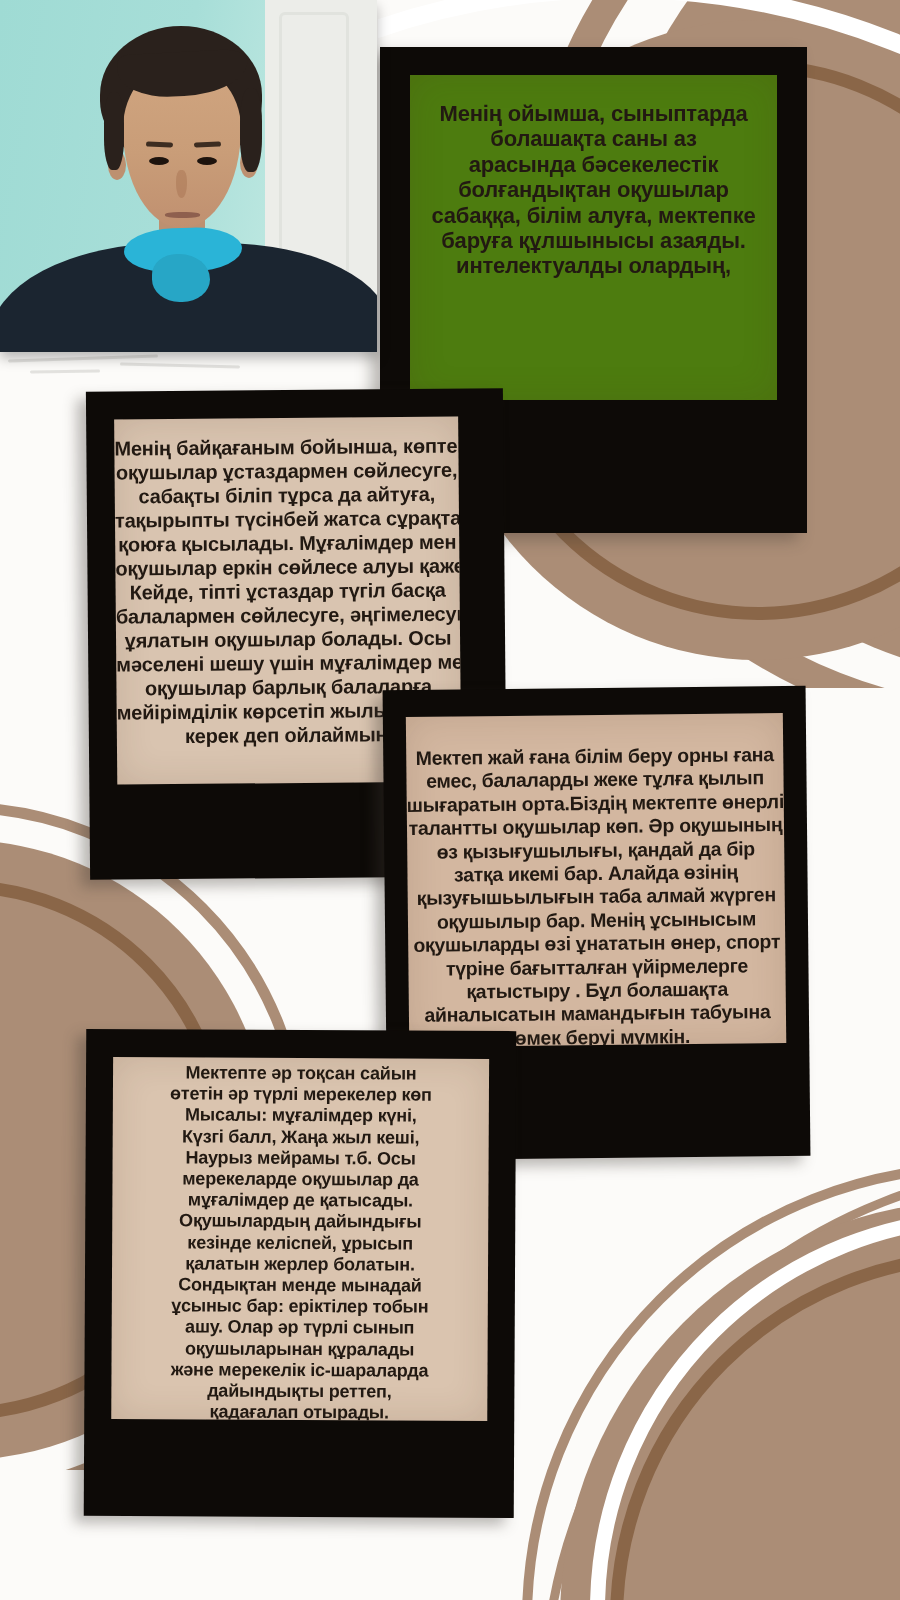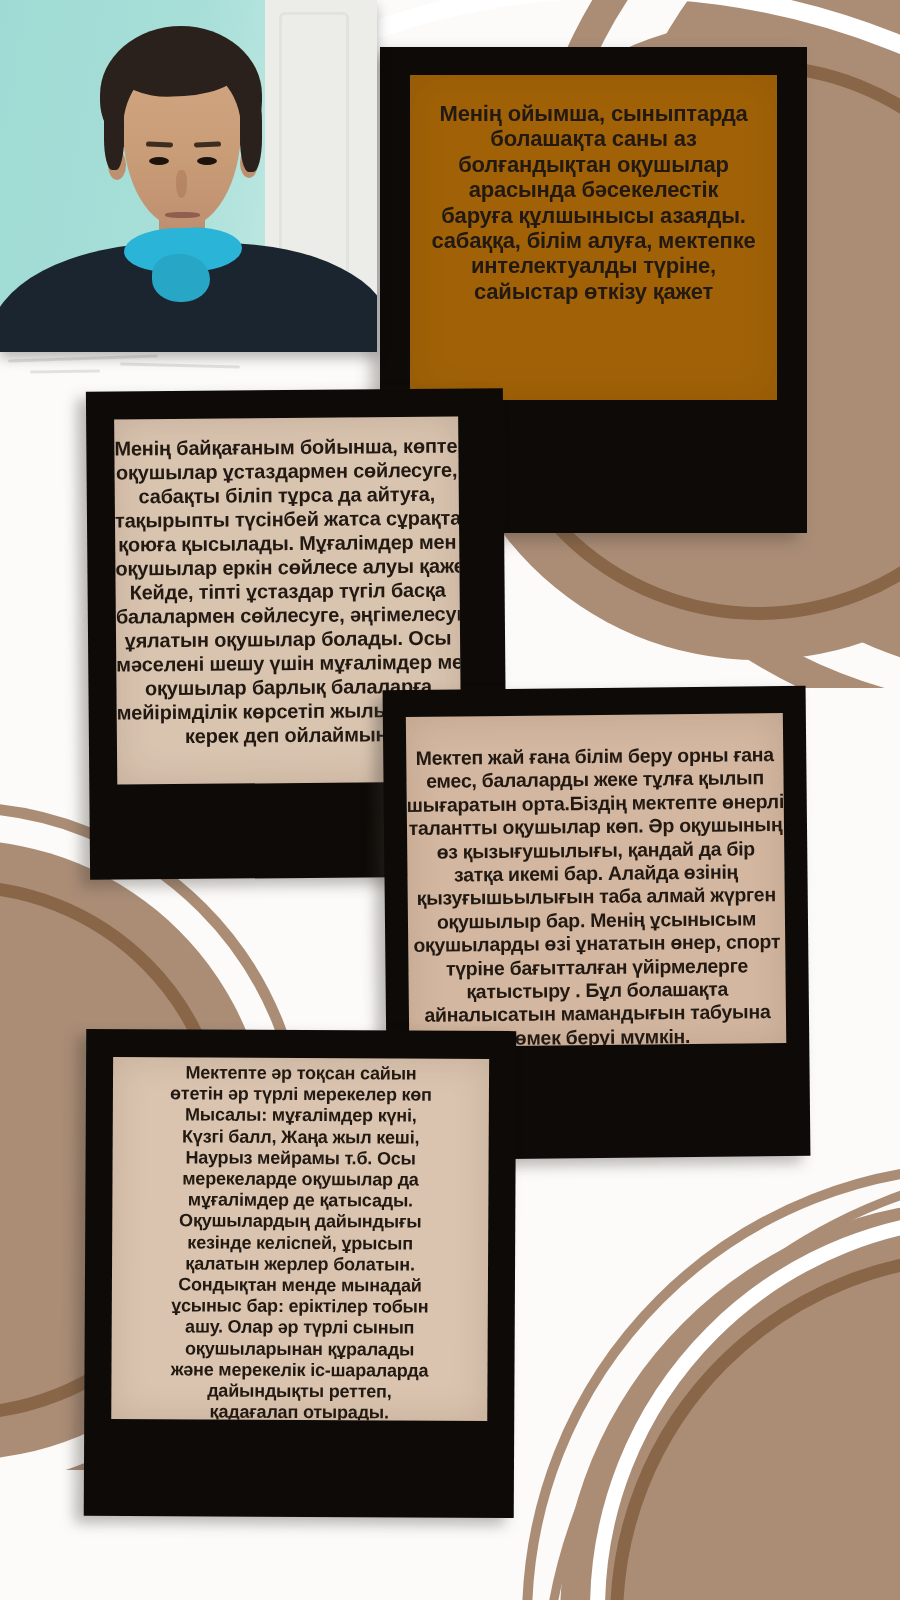--- a/index.html
+++ b/index.html
@@ -114,29 +114,28 @@
     <div class="circ br-fill" style="background: rgb(171, 141, 118);"></div>
     <div class="ring br-white" style="border-color: rgb(255, 255, 255);"></div>
     <div class="ring br-dark" style="border-color: rgb(138, 102, 72);"></div>
   </div>
 
   <div class="tear tear1"></div>
   <div class="tear tear2"></div>
   <div class="tear tear3"></div>
 
   <div class="card card1" style="background: rgb(13, 10, 7);">
-    <div class="card-panel" style="background: #a16207; color: rgb(34, 25, 18);">
+    <div class="card-panel" style="background: #4d7c0f; color: rgb(34, 25, 18);">
         <div class="tline">Менің ойымша, сыныптарда</div>
         <div class="tline">болашақта саны аз</div>
+        <div class="tline">арасында бәсекелестік</div>
         <div class="tline">болғандықтан оқушылар</div>
-        <div class="tline">арасында бәсекелестік</div>
+        <div class="tline">сабаққа, білім алуға, мектепке</div>
         <div class="tline">баруға құлшынысы азаяды.</div>
-        <div class="tline">сабаққа, білім алуға, мектепке</div>
-        <div class="tline">интелектуалды түріне,</div>
-        <div class="tline">сайыстар өткізу қажет</div>
+        <div class="tline">интелектуалды олардың,</div>
       </div>
   </div>
 
   <div class="card card2" style="background: rgb(13, 10, 7);">
     <div class="card-panel" style="background: rgb(217, 196, 176); color: rgb(34, 25, 18);">
         <div class="tline">Менің байқағаным бойынша, көптеген</div>
         <div class="tline">оқушылар ұстаздармен сөйлесуге,</div>
         <div class="tline">сабақты біліп тұрса да айтуға,</div>
         <div class="tline">тақырыпты түсінбей жатса сұрақтар</div>
         <div class="tline">қоюға қысылады. Мұғалімдер мен</div>

